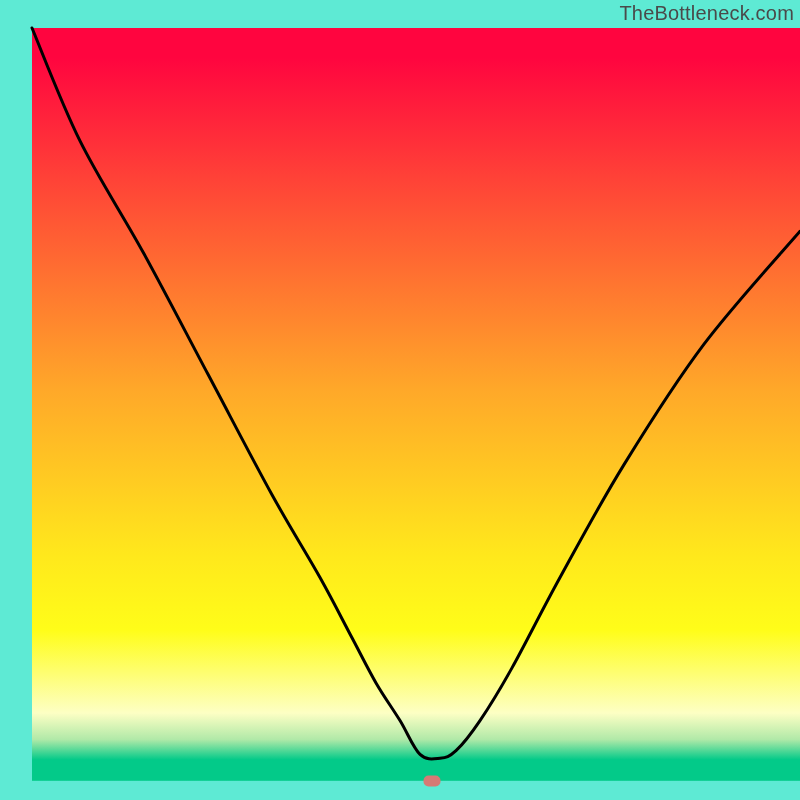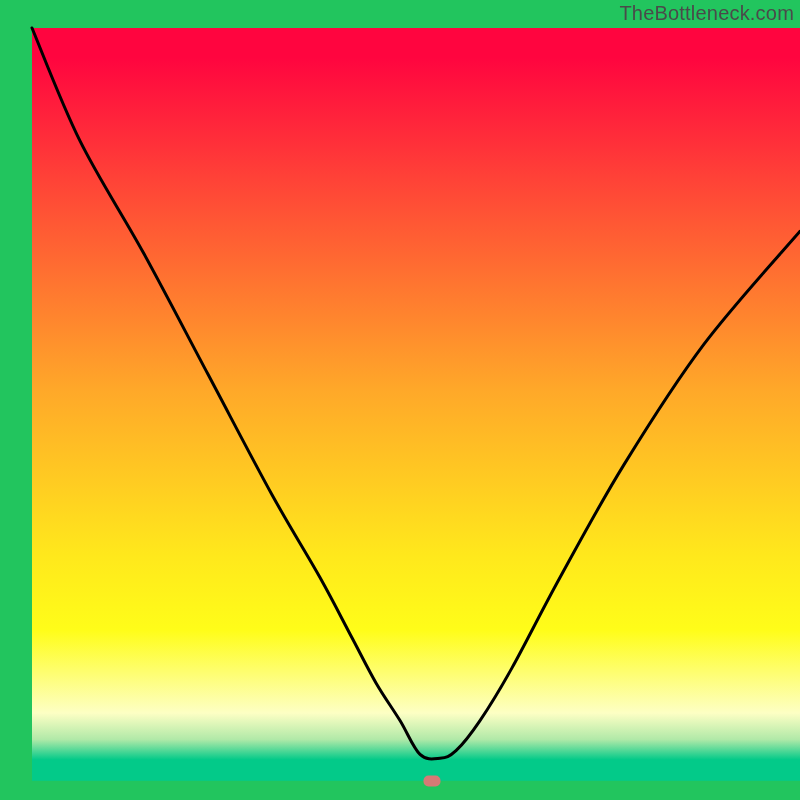--- a/index.html
+++ b/index.html
@@ -8,21 +8,21 @@
     width: 800px;
     height: 800px;
     background: #000;
     overflow: hidden;
     font-family: Arial, Helvetica, sans-serif;
   }
   .frame {
     position: relative;
     width: 800px;
     height: 800px;
-    background: #22c55e;
+    background: #5eead4;
   }
   .watermark {
     position: absolute;
     top: 2px;
     right: 6px;
     color: #4a4a4a;
     font-size: 20px;
     font-weight: 500;
     letter-spacing: 0.2px;
     z-index: 20;

